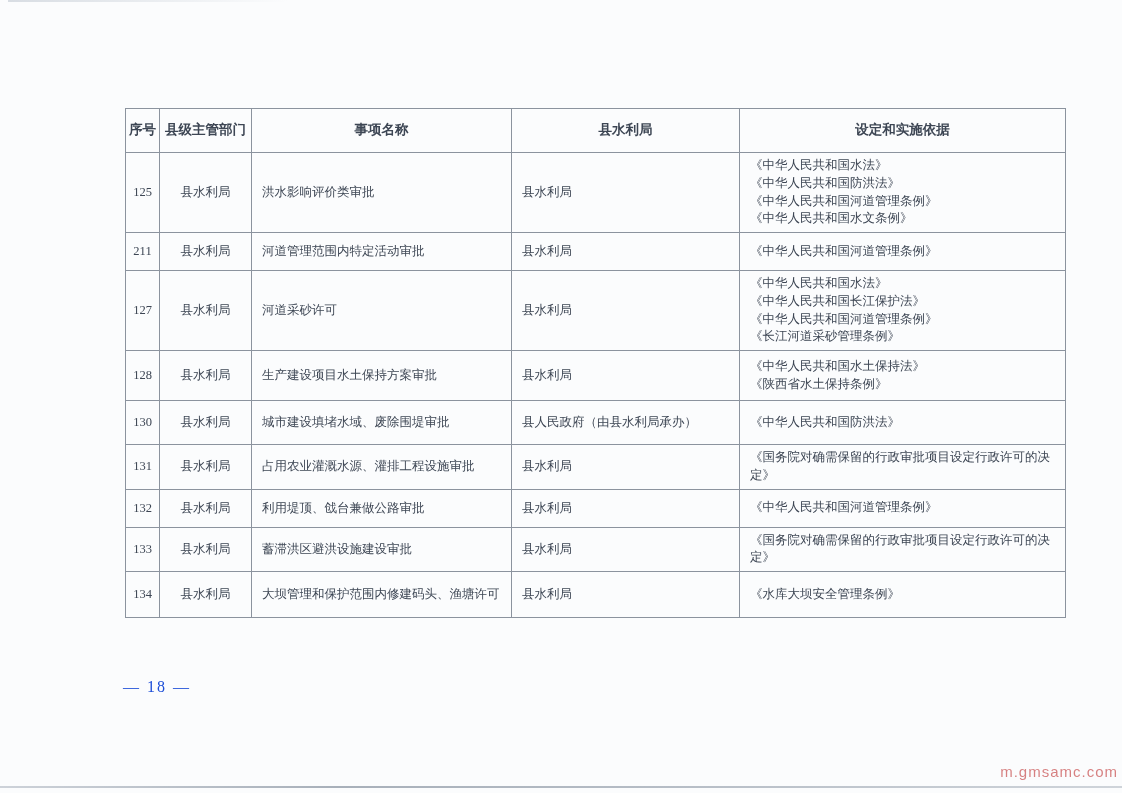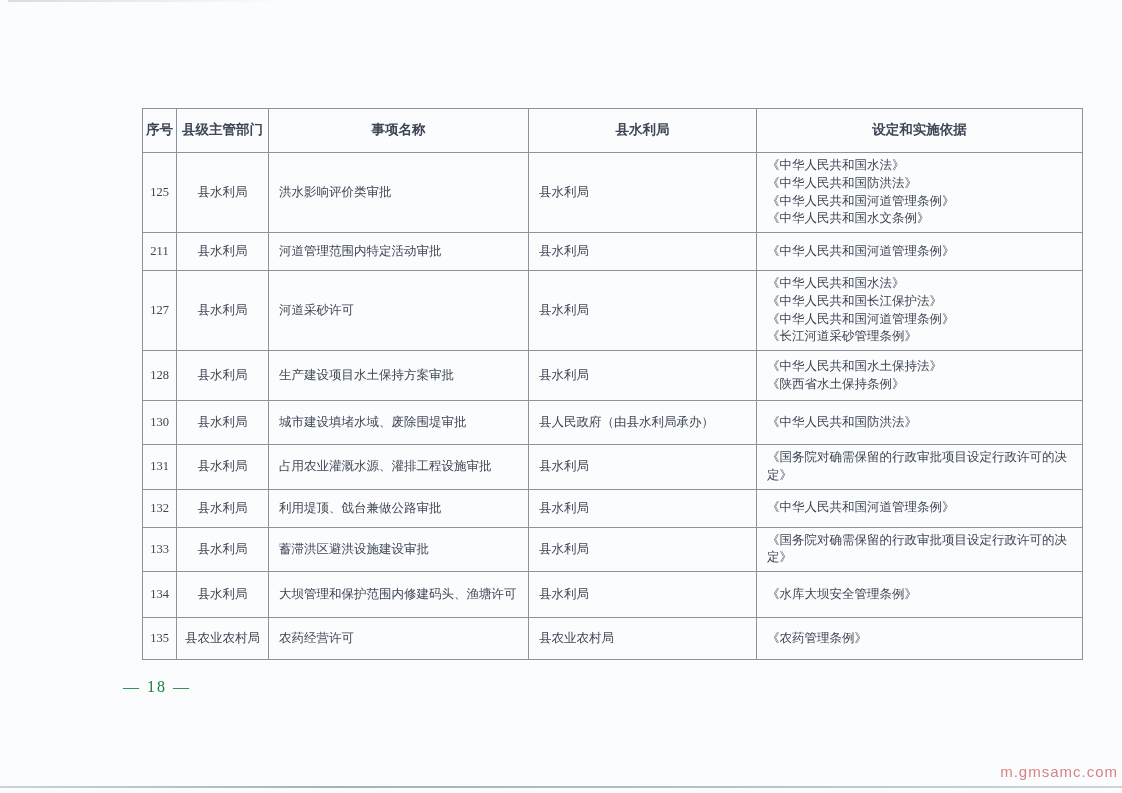--- a/index.html
+++ b/index.html
@@ -19,21 +19,21 @@
   }
   .scan-edge-top{
     position:absolute;top:0;left:8px;width:280px;height:2px;
     background:linear-gradient(to right,#d8dde3,rgba(216,221,227,0));
   }
   .scan-edge-bottom{
     position:absolute;top:786px;left:0;width:1122px;height:2px;
     background:linear-gradient(to right,#cdd2d9 0%,#a8b0ba 30%,#b6bdc6 60%,#cfd4da 100%);
   }
   .doc-table{
-    position:absolute;left:142px;top:108px;width:940px;
+    position:absolute;left:125px;top:108px;width:940px;
     border-collapse:collapse;table-layout:fixed;
     background:transparent;
   }
   .doc-table col.c-no{width:34px;}
   .doc-table col.c-dept{width:92px;}
   .doc-table col.c-item{width:260px;}
   .doc-table col.c-agency{width:228px;}
   .doc-table col.c-basis{width:326px;}
   .doc-table th,.doc-table td{
     border:1px solid var(--border);
@@ -60,21 +60,21 @@
   .doc-table tbody tr:nth-child(4) td{height:50px;}
   .doc-table tbody tr:nth-child(5) td{height:44px;}
   .doc-table tbody tr:nth-child(6) td{height:38px;}
   .doc-table tbody tr:nth-child(7) td{height:38px;}
   .doc-table tbody tr:nth-child(8) td{height:38px;}
   .doc-table tbody tr:nth-child(9) td{height:46px;}
   .doc-table tbody tr:nth-child(10) td{height:42px;}
   .doc-table tbody tr:nth-child(11) td{height:42px;}
   .page-number{
     position:absolute;left:123px;top:678px;
-    font-size:16px;letter-spacing:2px;color:#15803d;
+    font-size:16px;letter-spacing:2px;color:#1d4ed8;
   }
   .watermark{
     position:absolute;right:4px;top:763px;
     font-size:15px;
     font-family:"Liberation Sans","DejaVu Sans",sans-serif;
     color:#b91c1c;opacity:0.55;letter-spacing:1px;
   }
 </style>
 </head>
 <body>
@@ -162,26 +162,19 @@
         <td class="left">县水利局</td>
         <td class="left basis">《国务院对确需保留的行政审批项目设定行政许可的决定》</td>
       </tr>
       <tr>
         <td class="center">134</td>
         <td class="center">县水利局</td>
         <td class="left">大坝管理和保护范围内修建码头、渔塘许可</td>
         <td class="left">县水利局</td>
         <td class="left basis">《水库大坝安全管理条例》</td>
       </tr>
-      <tr>
-        <td class="center">135</td>
-        <td class="center">县农业农村局</td>
-        <td class="left">农药经营许可</td>
-        <td class="left">县农业农村局</td>
-        <td class="left basis">《农药管理条例》</td>
-      </tr>
     </tbody>
 </table>
 
 <div class="page-number">—  18  —</div>
 <div class="watermark">m.gmsamc.com</div>
 
 <div class="scan-edge-bottom"></div>
 
 </body></html>

